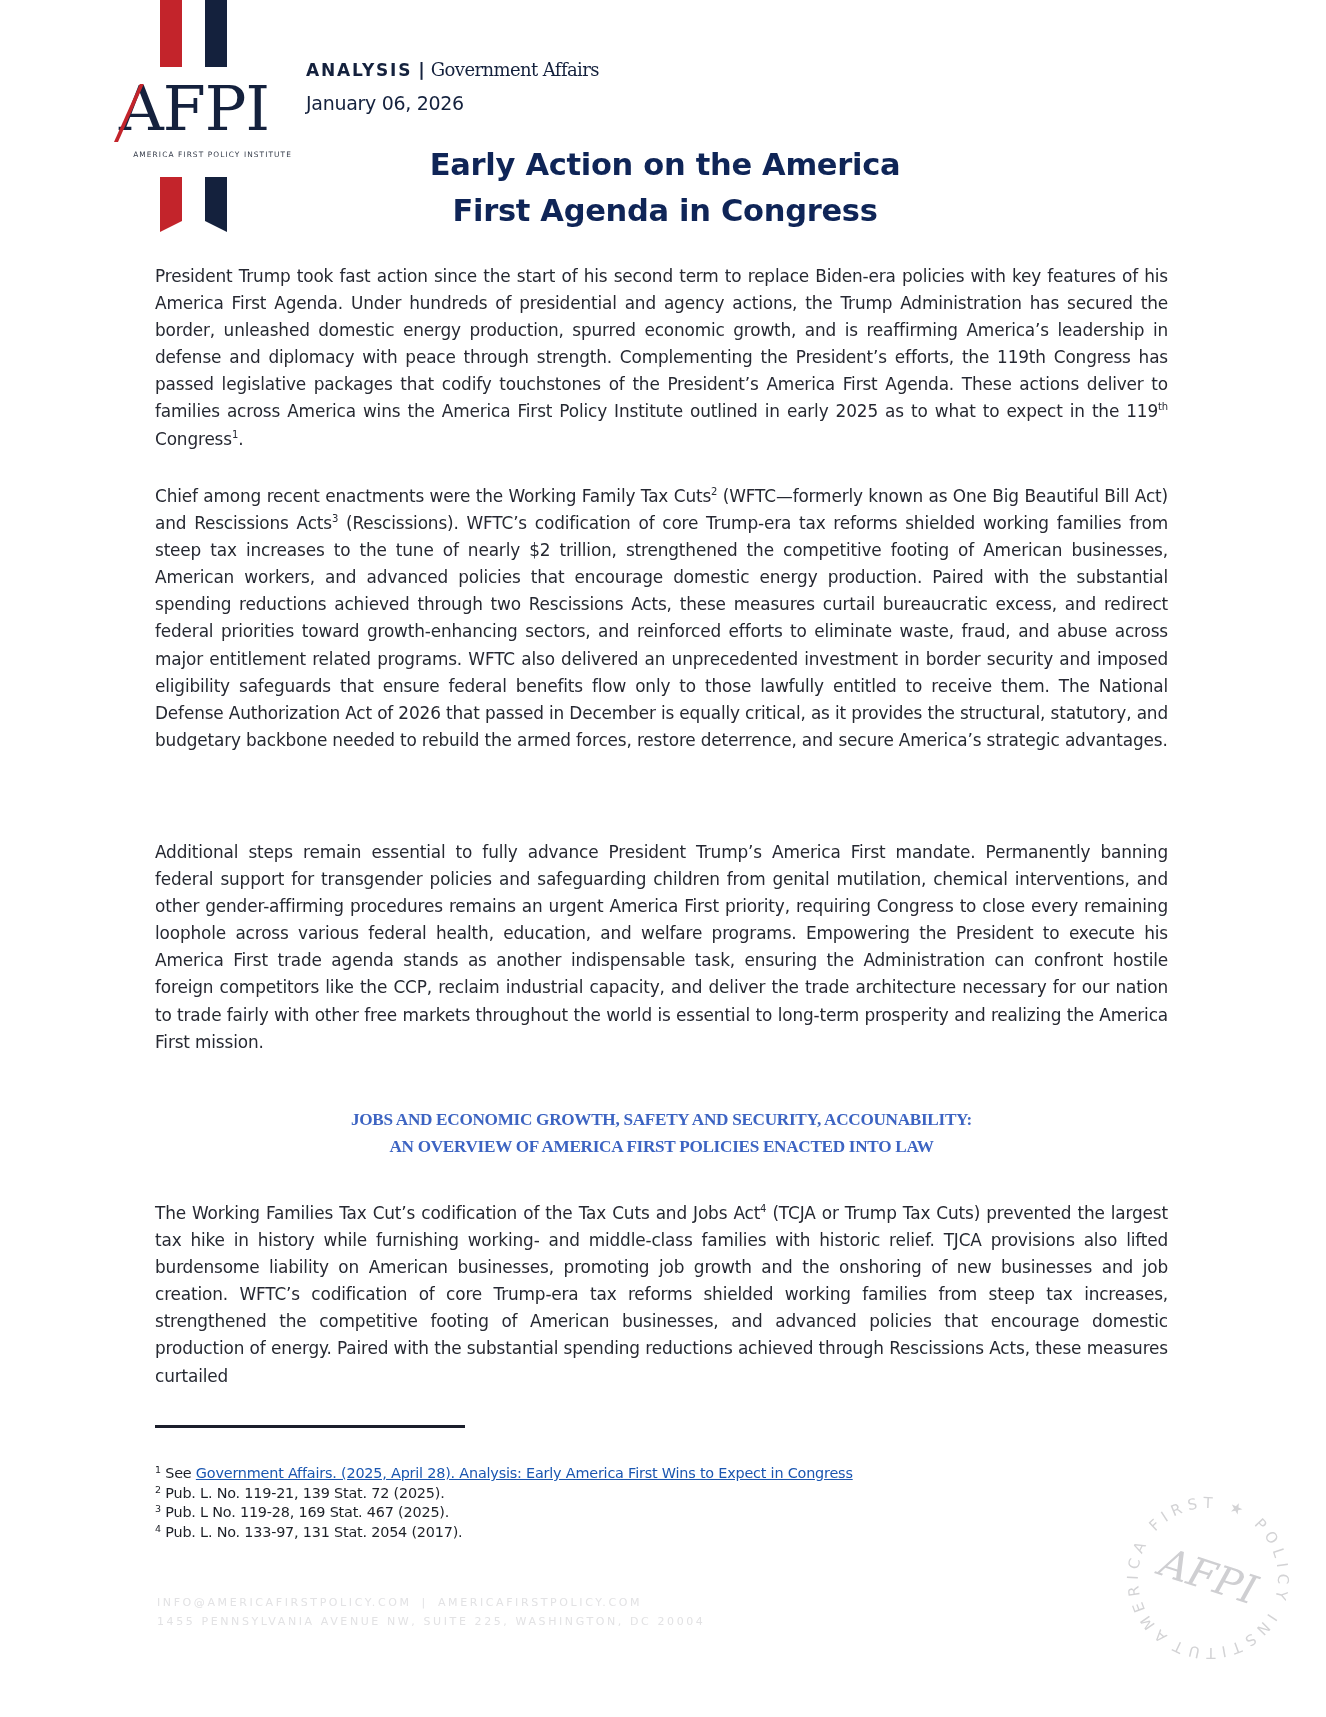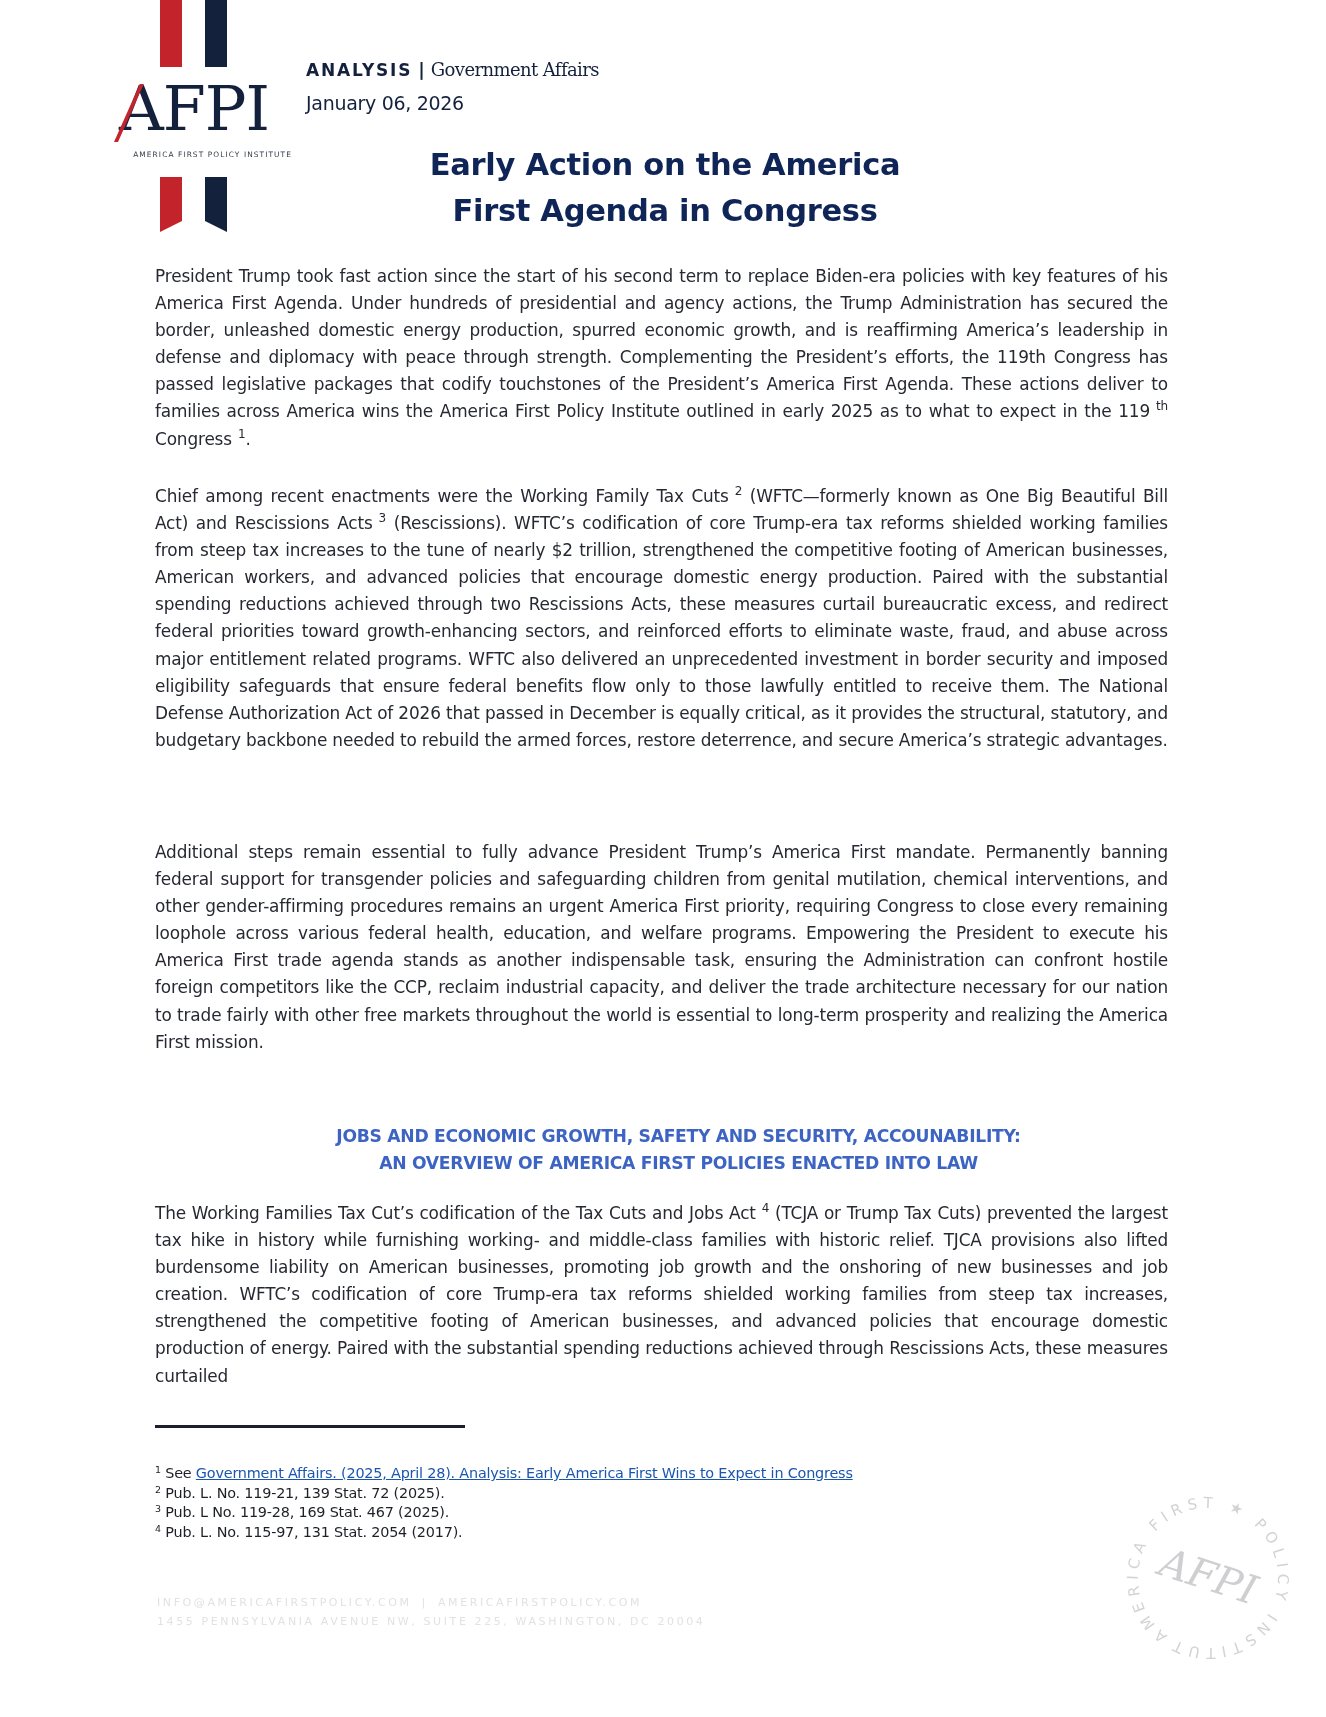--- a/index.html
+++ b/index.html
@@ -42,21 +42,21 @@
   .title {
     position: absolute; left: 300px; width: 730px; top: 142px; text-align: center;
     font-weight: bold; font-size: 30.5px; line-height: 46px; color: #0f2557; letter-spacing: -0.3px;
   }
   
   .body-text {
     position: absolute; left: 155px; width: 1013px;
     font-size: 16.9px; line-height: 27.1px; text-align: justify; color: #262932;
     letter-spacing: -0.15px;
   }
-  .body-text sup { font-size: 12px; line-height: 0; vertical-align: 7px; margin-left: 6px; }
+  .body-text sup { font-size: 10px; line-height: 0; vertical-align: 7px; }
   .p1 { top: 263px; }
   .p2 { top: 483px; }
   .p3 { top: 839px; }
   .p4 { top: 1200px; }
   .section-heading {
     position: absolute; left: 155px; width: 1013px; top: 1106px; text-align: center;
     font-weight: bold; font-size: 17.2px; line-height: 27px; color: #3d64c2; letter-spacing: -0.3px;
   }
   
   .fn-rule { position: absolute; left: 155px; top: 1425px; width: 310px; height: 3px; background: #1b1e2b; }
@@ -91,33 +91,33 @@
   <span>Early Action on the America</span><br>
   <span>First Agenda in Congress</span>
 </h1>
 
 <p class="body-text p1" style="margin:0;"><span>President Trump took fast action since the start of his second term to replace Biden-era policies with key features of his America First Agenda. Under hundreds of presidential and agency actions, the Trump Administration has secured the border, unleashed domestic energy production, spurred economic growth, and is reaffirming America’s leadership in defense and diplomacy with peace through strength. Complementing the President’s efforts, the 119th Congress has passed legislative packages that codify touchstones of the President’s America First Agenda. These actions deliver to families across America wins the America First Policy Institute outlined in early 2025 as to what to expect in the 119</span><sup>th</sup><span> Congress</span><sup>1</sup><span>.</span></p>
 
 <p class="body-text p2" style="margin:0;"><span>Chief among recent enactments were the Working Family Tax Cuts</span><sup>2</sup><span> (WFTC—formerly known as One Big Beautiful Bill Act) and Rescissions Acts</span><sup>3</sup><span> (Rescissions). WFTC’s codification of core Trump-era tax reforms shielded working families from steep tax increases to the tune of nearly $2 trillion, strengthened the competitive footing of American businesses, American workers, and advanced policies that encourage domestic energy production. Paired with the substantial spending reductions achieved through two Rescissions Acts, these measures curtail bureaucratic excess, and redirect federal priorities toward growth-enhancing sectors, and reinforced efforts to eliminate waste, fraud, and abuse across major entitlement related programs. WFTC also delivered an unprecedented investment in border security and imposed eligibility safeguards that ensure federal benefits flow only to those lawfully entitled to receive them. The National Defense Authorization Act of 2026 that passed in December is equally critical, as it provides the structural, statutory, and budgetary backbone needed to rebuild the armed forces, restore deterrence, and secure America’s strategic advantages.</span></p>
 
 <p class="body-text p3" style="margin:0;">Additional steps remain essential to fully advance President Trump’s America First mandate. Permanently banning federal support for transgender policies and safeguarding children from genital mutilation, chemical interventions, and other gender-affirming procedures remains an urgent America First priority, requiring Congress to close every remaining loophole across various federal health, education, and welfare programs. Empowering the President to execute his America First trade agenda stands as another indispensable task, ensuring the Administration can confront hostile foreign competitors like the CCP, reclaim industrial capacity, and deliver the trade architecture necessary for our nation to trade fairly with other free markets throughout the world is essential to long-term prosperity and realizing the America First mission.</p>
 
-<h2 class="section-heading" style="margin:17px;">
+<h2 class="section-heading" style="margin:0;font-family:Liberation Serif, serif;">
   <span>JOBS AND ECONOMIC GROWTH, SAFETY AND SECURITY, ACCOUNABILITY:</span><br>
   <span>AN OVERVIEW OF AMERICA FIRST POLICIES ENACTED INTO LAW</span>
 </h2>
 
 <p class="body-text p4" style="margin:0;"><span>The Working Families Tax Cut’s codification of the Tax Cuts and Jobs Act</span><sup>4</sup><span> (TCJA or Trump Tax Cuts) prevented the largest tax hike in history while furnishing working- and middle-class families with historic relief. TJCA provisions also lifted burdensome liability on American businesses, promoting job growth and the onshoring of new businesses and job creation. WFTC’s codification of core Trump-era tax reforms shielded working families from steep tax increases, strengthened the competitive footing of American businesses, and advanced policies that encourage domestic production of energy. Paired with the substantial spending reductions achieved through Rescissions Acts, these measures curtailed</span></p>
 
 <div class="fn-rule"></div>
 <div class="footnotes">
   <div><sup>1</sup> <span>See </span><a class="fn-link">Government Affairs. (2025, April 28). Analysis: Early America First Wins to Expect in Congress</a></div>
   <div><sup>2</sup><span> Pub. L. No. 119-21, 139 Stat. 72 (2025).</span></div>
   <div><sup>3</sup><span> Pub. L No. 119-28, 169 Stat. 467 (2025).</span></div>
-  <div><sup>4</sup><span> Pub. L. No. 115-97, 131 Stat. 2054 (2017).</span></div>
+  <div><sup>4</sup><span> Pub. L. No. 133-97, 131 Stat. 2054 (2017).</span></div>
 </div>
 
 <div class="footer">
   <div><span>INFO@AMERICAFIRSTPOLICY.COM</span><span class="sep">|</span><span>AMERICAFIRSTPOLICY.COM</span></div>
   <div>1455 PENNSYLVANIA AVENUE NW, SUITE 225, WASHINGTON, DC 20004</div>
 </div>
 
 <svg class="seal" viewBox="0 0 180 180">
   <defs>
     <path id="sealRing" d="M90,90 m-70,0 a70,70 0 1,1 140,0 a70,70 0 1,1 -140,0"></path>

